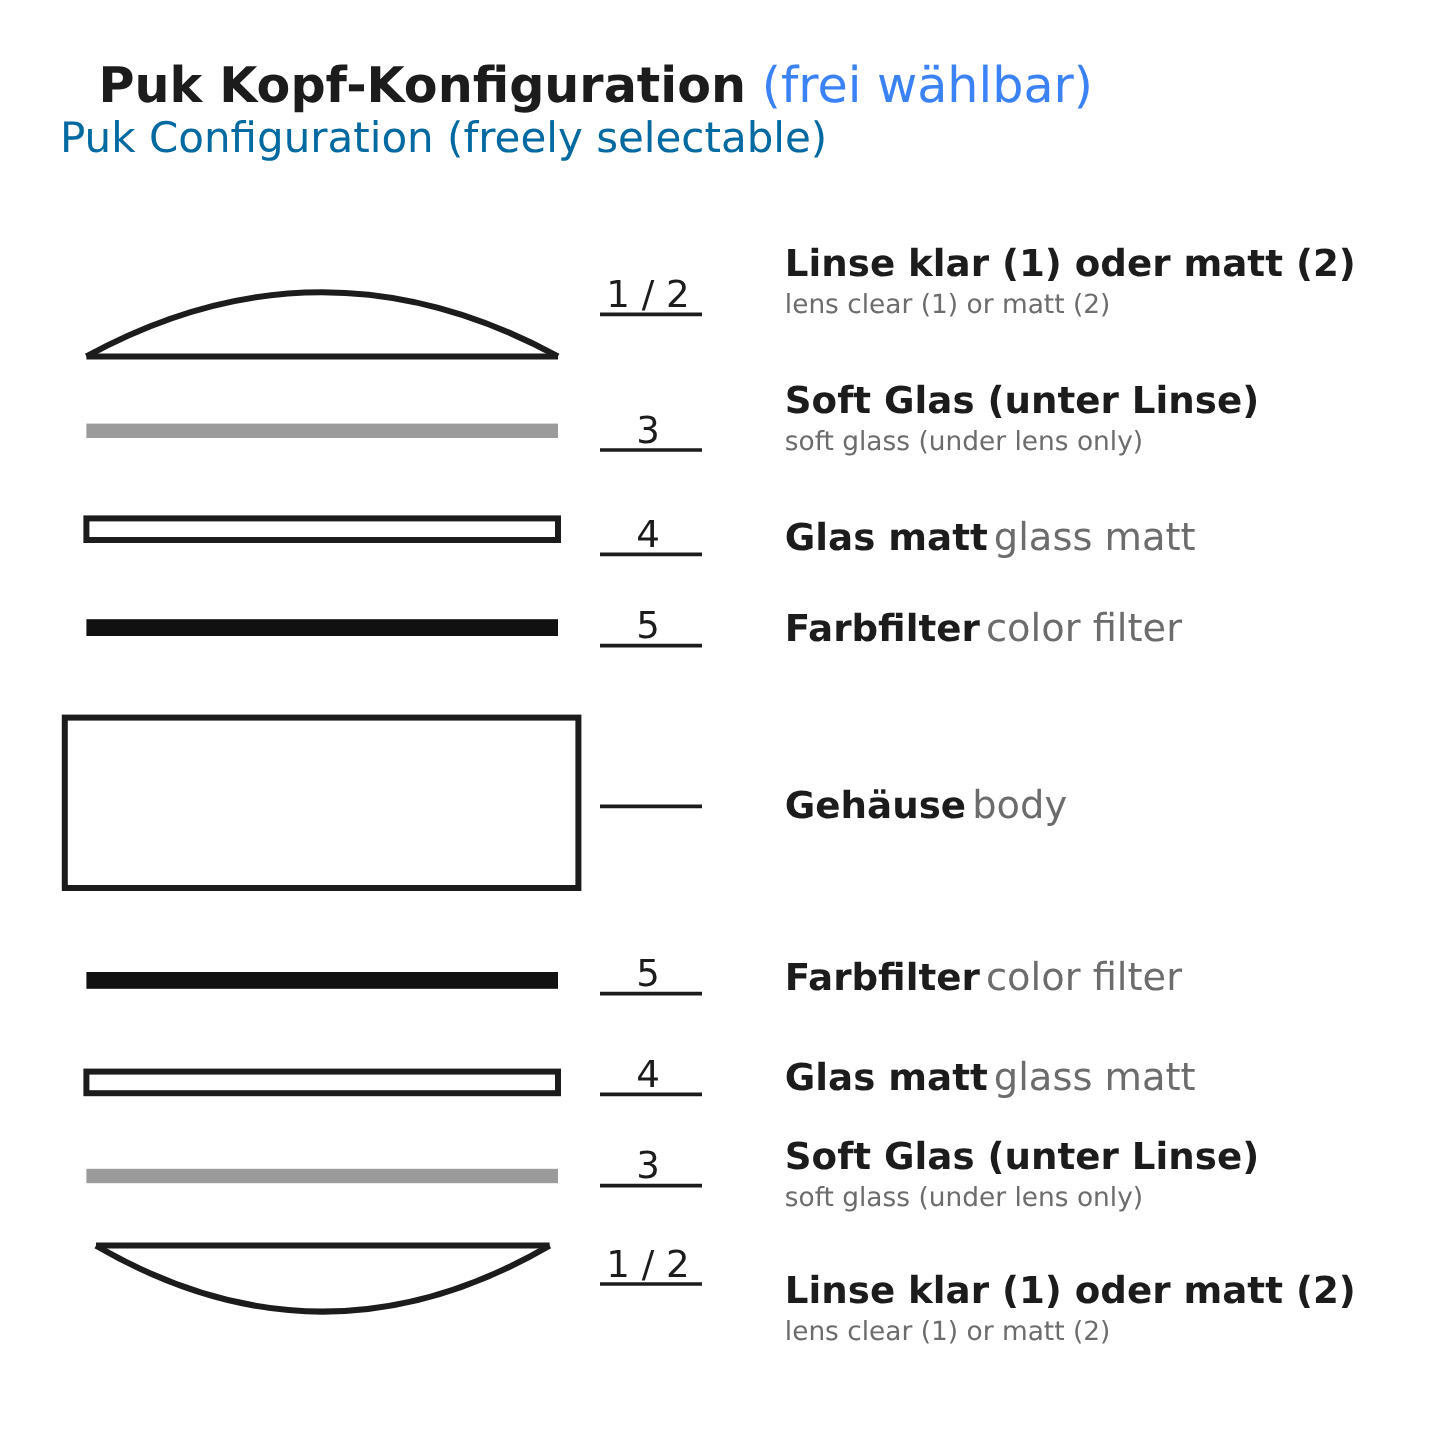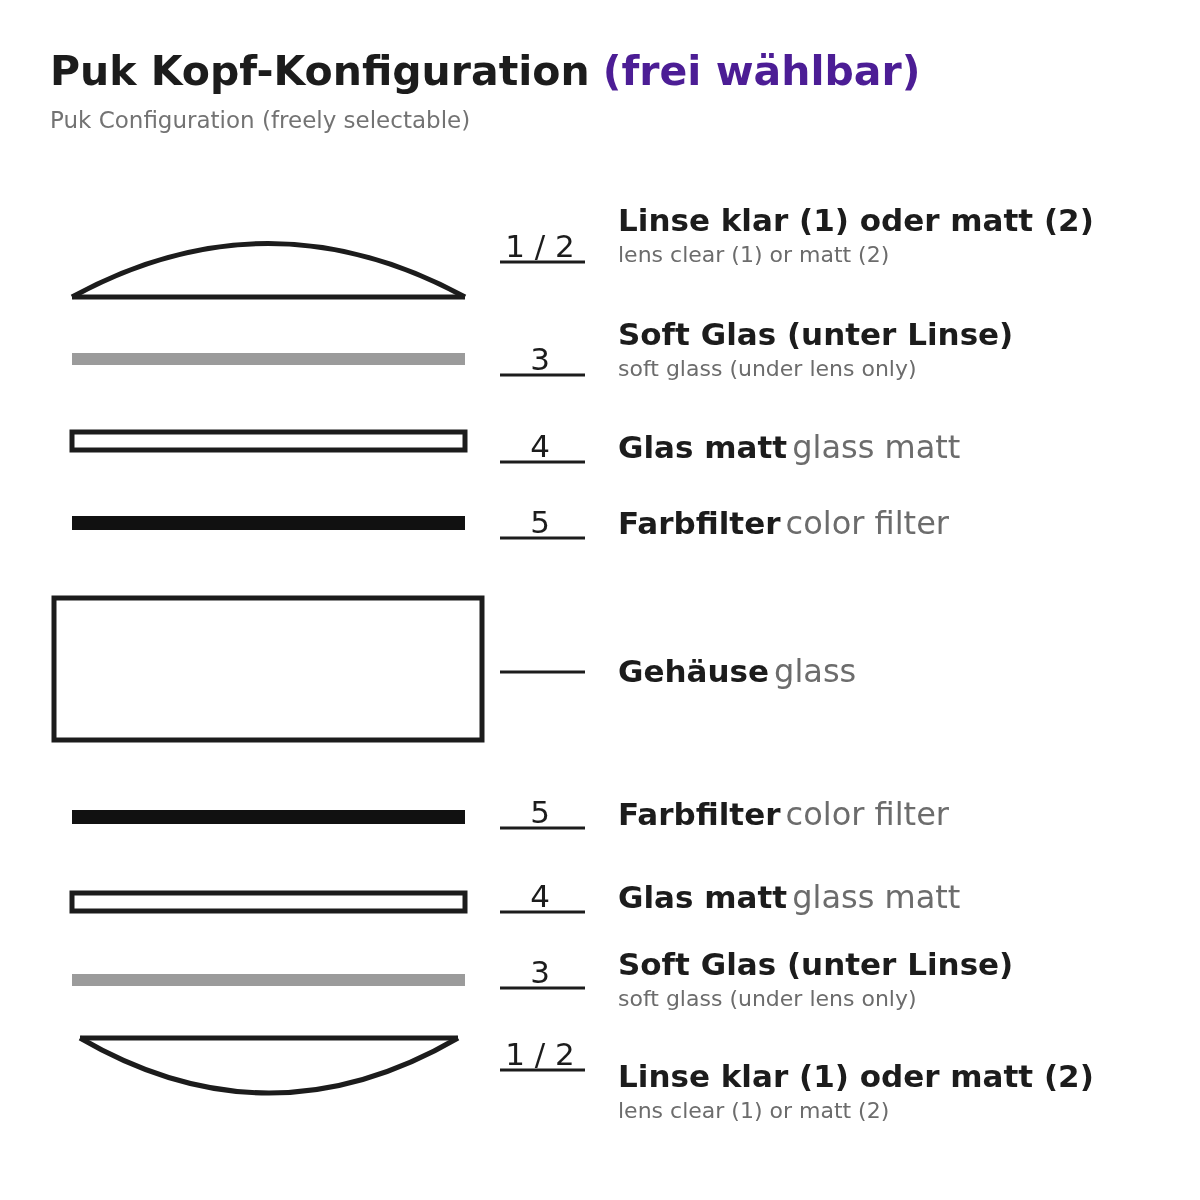--- a/index.html
+++ b/index.html
@@ -30,48 +30,48 @@
     width: 1100px;
   }
   .title-line1 {
     font-size: 41px;
     line-height: 1.15;
     color: #1c1c1c;
     white-space: nowrap;
   }
   .title-line1 .strong {
     font-weight: bold;
+    margin-left: 32px;
   }
   .title-line1 .light {
-    font-weight: bold;
-    color: #4c1d95;
+    font-weight: normal;
+    color: #3b82f6;
   }
   .title-line2 {
-    font-size: 23px;
+    font-size: 35px;
     line-height: 1.2;
-    color: #737373;
+    color: #0369a1;
     font-weight: normal;
-    margin-top: 12px;
     white-space: nowrap;
   }
 
   
   .diagram {
     position: absolute;
     left: 0;
     top: 0;
     width: 1200px;
     height: 1200px;
     pointer-events: none;
   }
 
   
   .label {
     position: absolute;
-    left: 618px;
+    left: 654px;
     white-space: nowrap;
   }
   .label .de {
     font-weight: bold;
     font-size: 31px;
     color: #1c1c1c;
   }
   .label .en {
     font-weight: normal;
     font-size: 32px;
@@ -164,21 +164,21 @@
     <span class="en">glass matt</span>
   </div>
 
   <div class="label" style="top:504px;">
     <span class="de">Farbfilter</span>
     <span class="en">color filter</span>
   </div>
 
   <div class="label" style="top:652px;">
     <span class="de">Gehäuse</span>
-    <span class="en">glass</span>
+    <span class="en">body</span>
   </div>
 
   <div class="label" style="top:795px;">
     <span class="de">Farbfilter</span>
     <span class="en">color filter</span>
   </div>
 
   <div class="label" style="top:878px;">
     <span class="de">Glas matt</span>
     <span class="en">glass matt</span>

